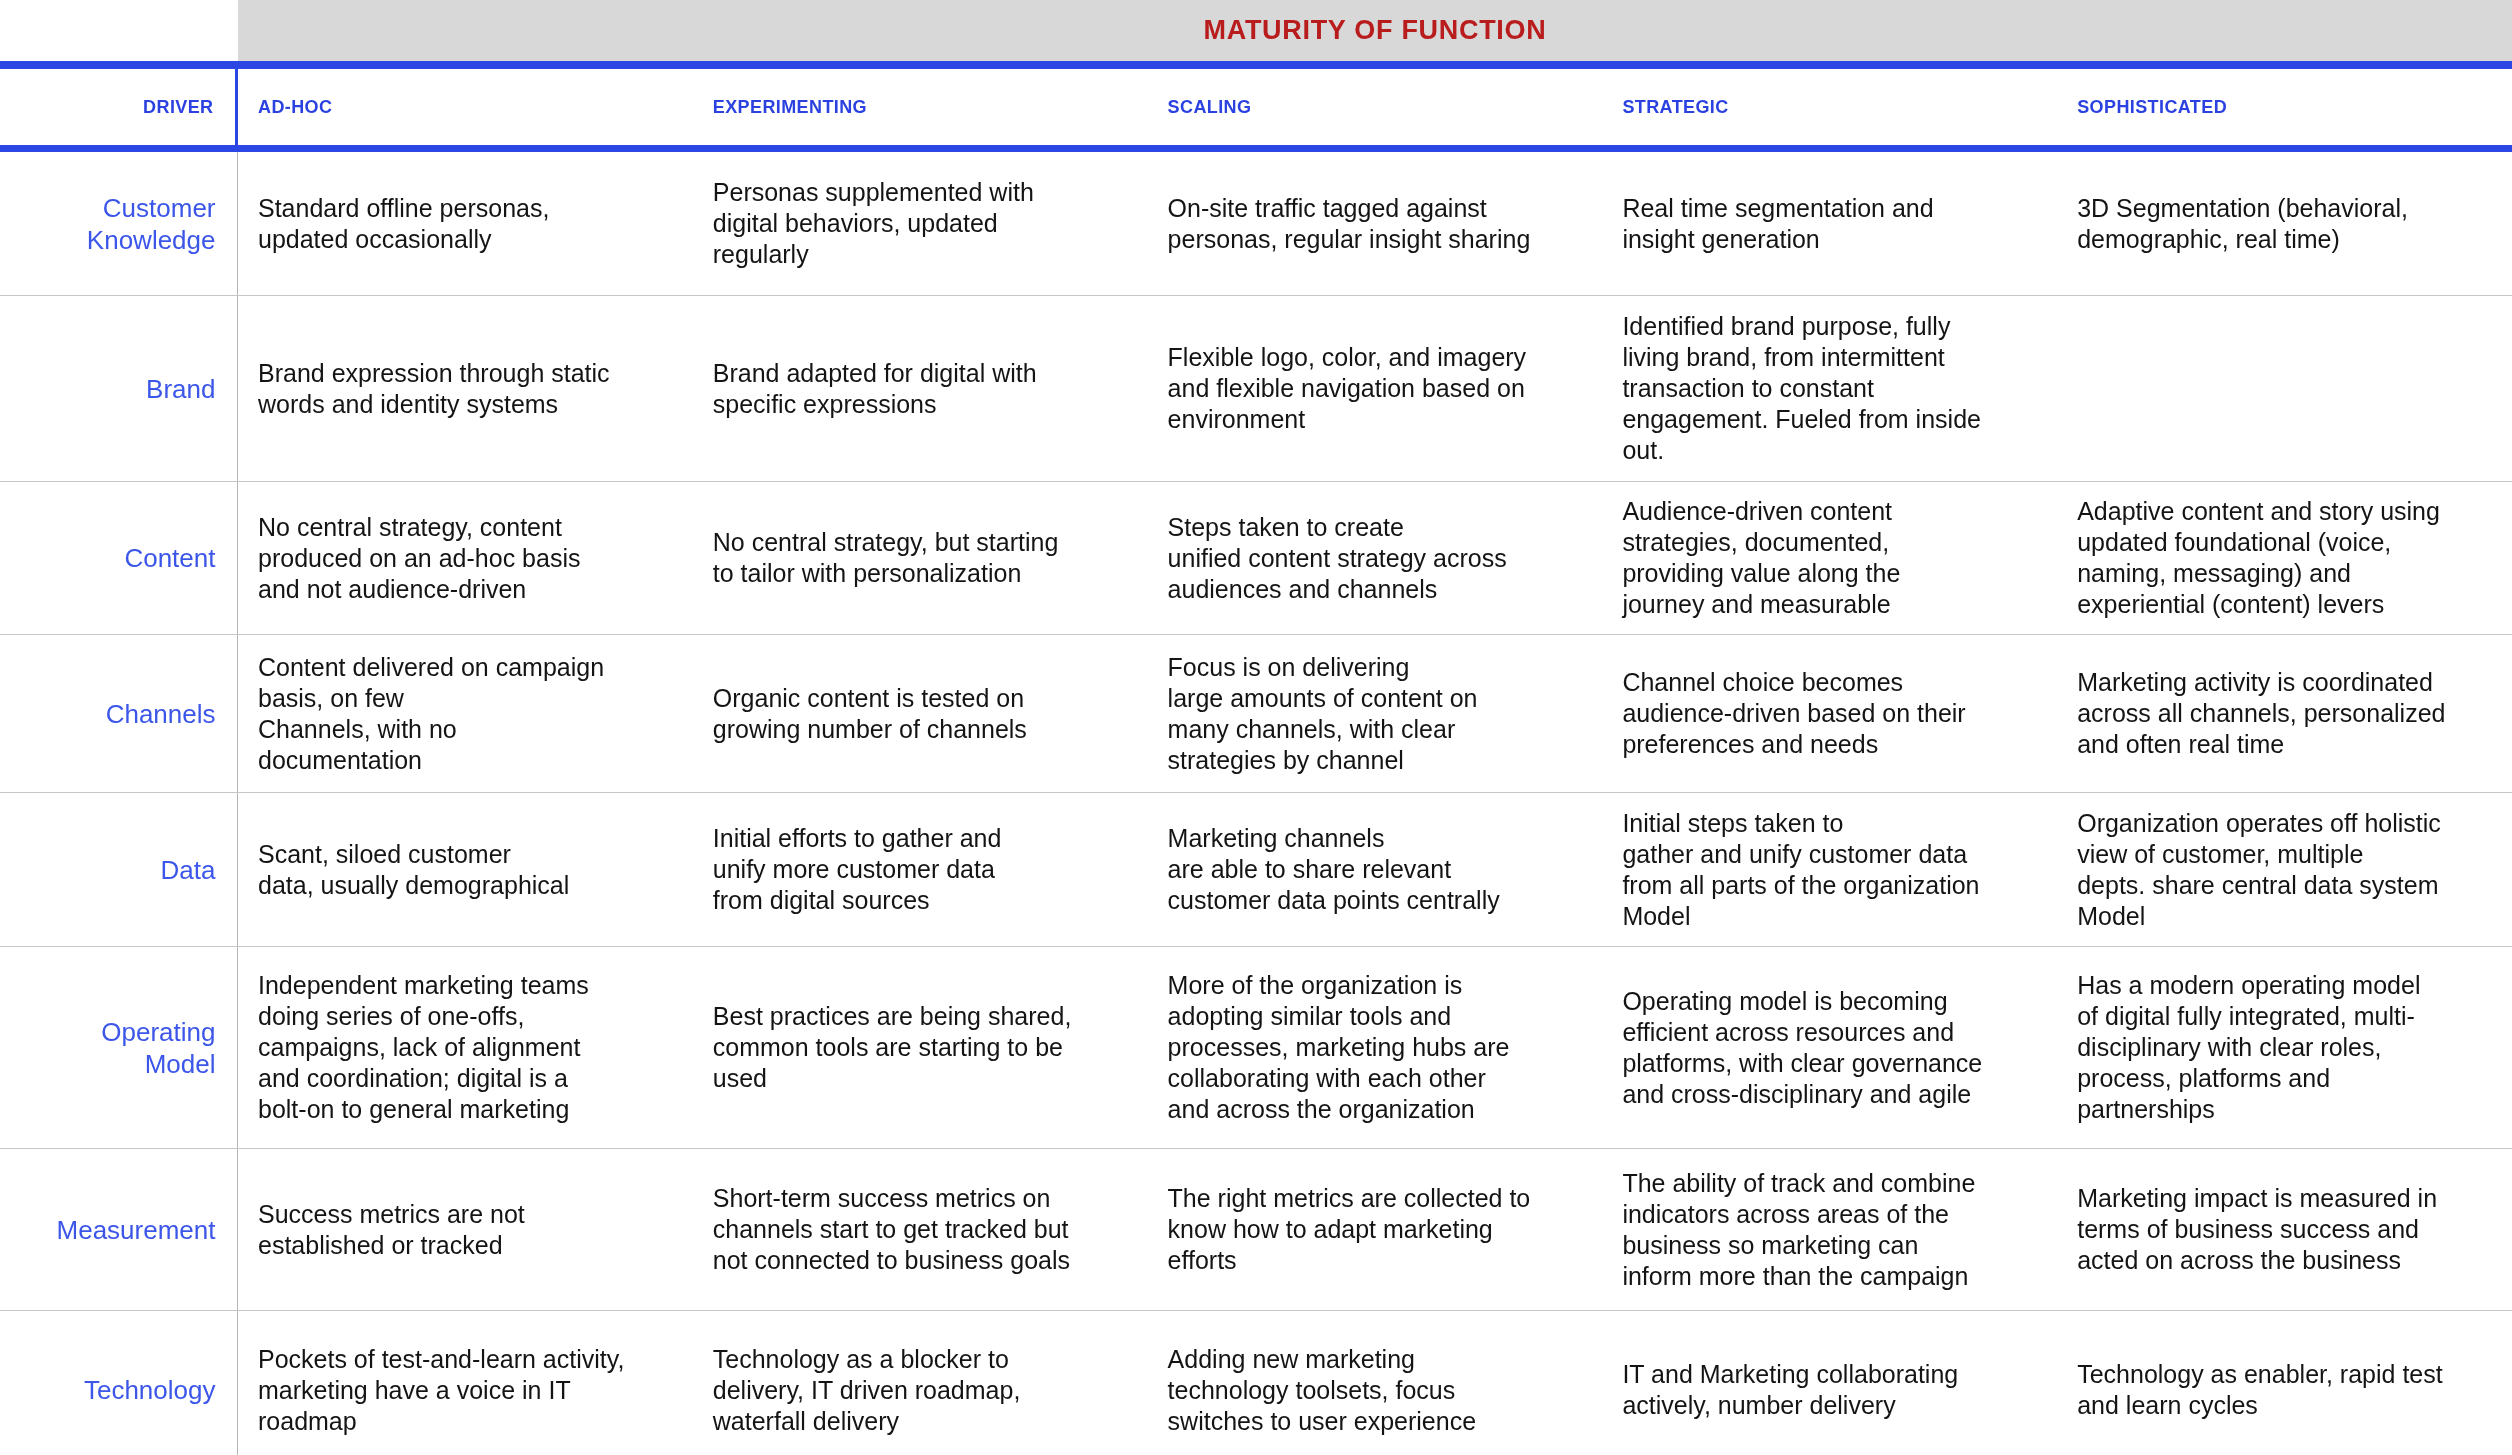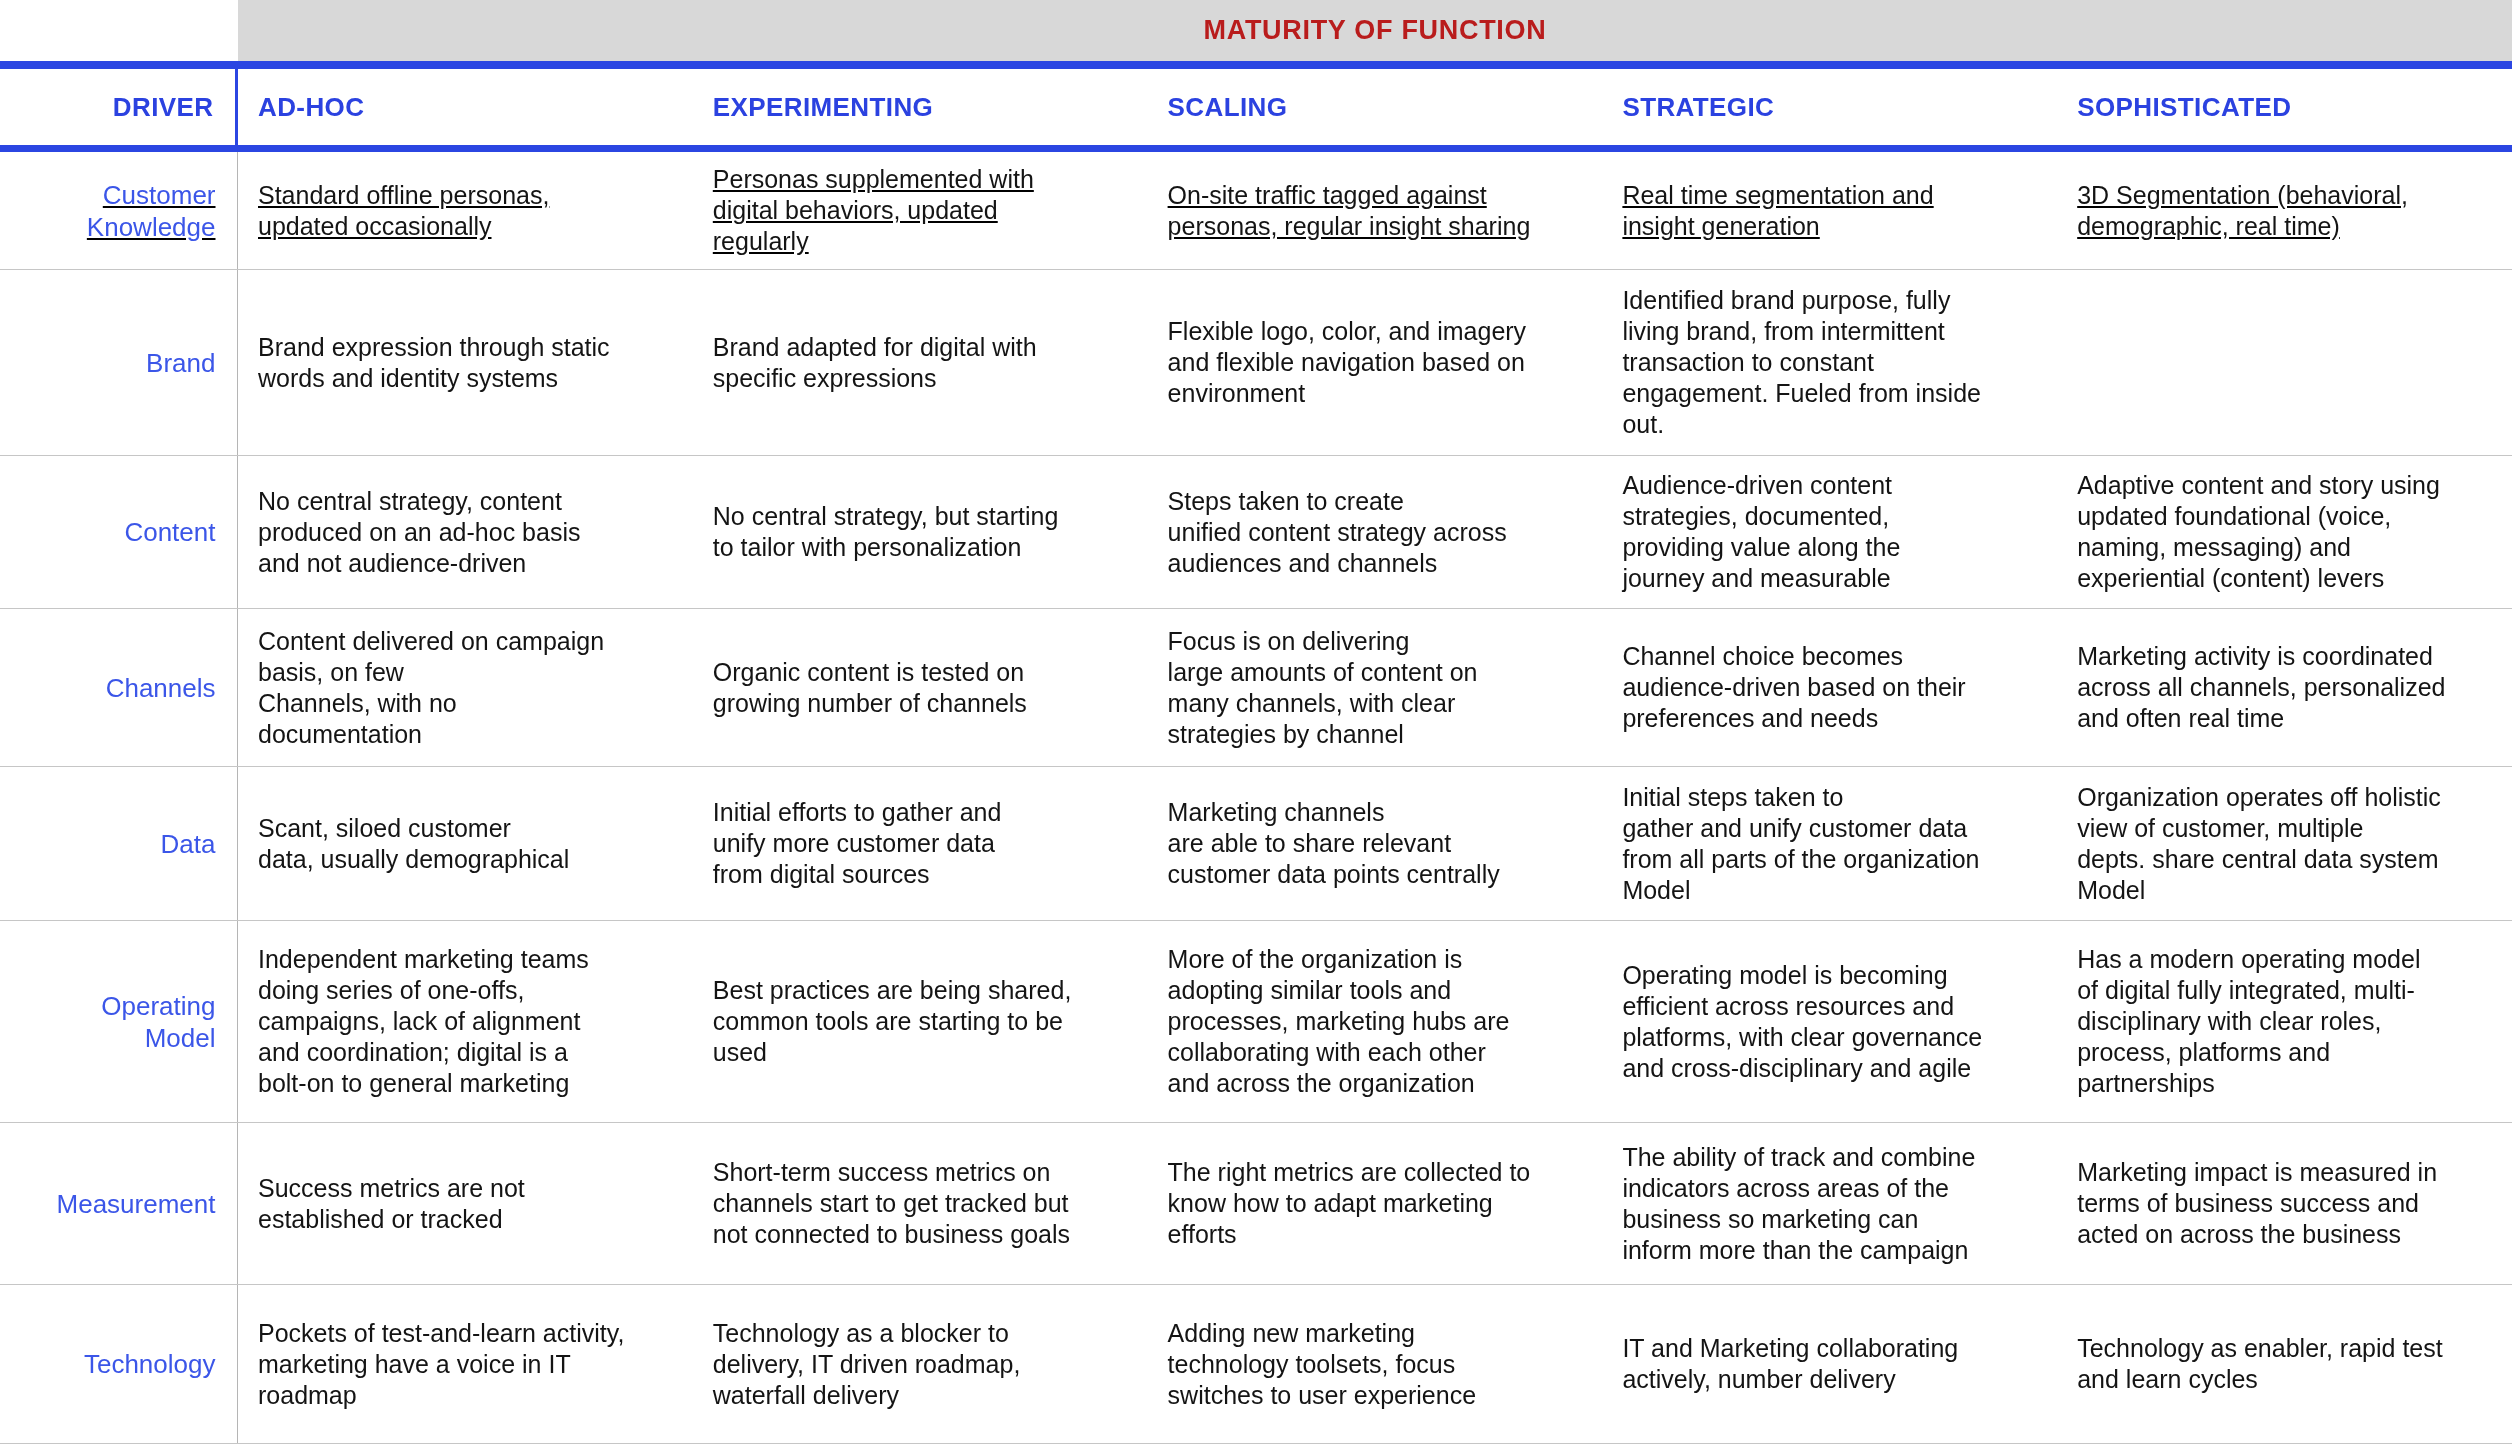--- a/index.html
+++ b/index.html
@@ -34,32 +34,32 @@
     letter-spacing: 0.7px;
   }
   
   .hrow { height: 83px; border-bottom: 7.2px solid #2b46e2; }
   .hcell {
     display: flex;
     align-items: center;
     padding-left: 20px;
     color: #2b42e0;
     font-weight: bold;
-    font-size: 26px;
+    font-size: 18px;
     letter-spacing: 0.4px;
   }
   .hcell.driver {
     justify-content: flex-end;
     padding-left: 0;
     padding-right: 21.5px;
     border-right: 3.6px solid #2b46e2;
   }
   
   .brow { border-bottom: 1.8px solid #c6c6c6; }
-  .r1 { height: 118px; text-decoration: underline; }
+  .r1 { height: 144px; }
   .r2 { height: 186px; }
   .r3 { height: 153px; }
   .r4 { height: 158px; }
   .r5 { height: 154px; }
   .r6 { height: 202px; }
   .r7 { height: 162px; }
   .r8 { height: 159px; }
   .dcell {
     display: flex;
     align-items: center;

